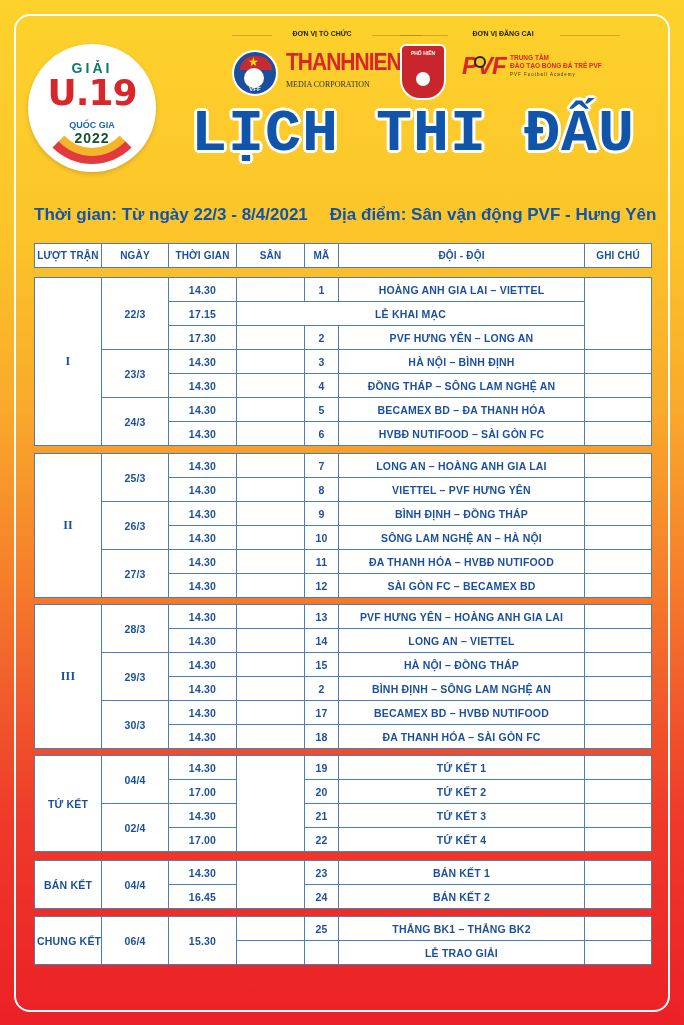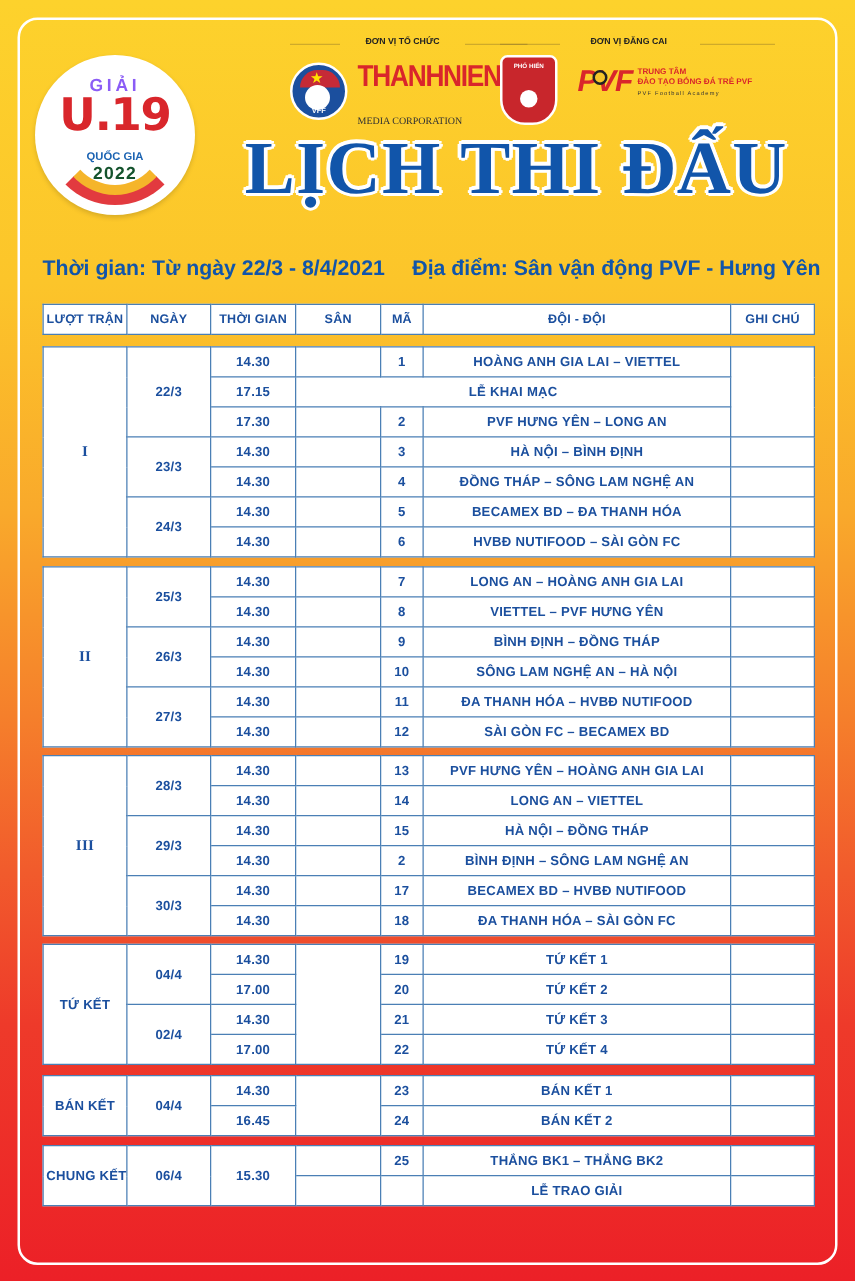--- a/index.html
+++ b/index.html
@@ -15,51 +15,51 @@
   }
   
   .logo {
     position: absolute; left: 28px; top: 44px; width: 128px; height: 128px;
     border-radius: 50%; background: #fff;
     box-shadow: 0 2px 4px rgba(0,0,0,0.15);
     overflow: hidden;
   }
   .logo .ring1 { position:absolute; left:8px; top:8px; width:112px; height:112px; border-radius:50%; border:10px solid #e23a3f; border-top-color: transparent; border-right-color: transparent; border-left-color: transparent; transform: rotate(0deg); }
   .logo .ring2 { position:absolute; left:16px; top:8px; width:96px; height:104px; border-radius:50%; border:8px solid #f5b52a; border-top-color: transparent; border-right-color: transparent; border-left-color: transparent; }
-  .logo .giai { position:absolute; left:0; right:0; top:16px; text-align:center; color:#8b5cf6; font-weight:bold; font-size:14px; letter-spacing:3px; }
+  .logo .giai { position:absolute; left:0; right:0; top:16px; text-align:center; color:#0f766e; font-weight:bold; font-size:14px; letter-spacing:3px; }
   .logo .u19 { position:absolute; left:0; right:0; top:28px; text-align:center; color:#d9262b; font-weight:bold; font-size:36px; letter-spacing:-1px; font-family:"DejaVu Sans", sans-serif; }
   .logo .qg { position:absolute; left:0; right:0; top:76px; text-align:center; color:#1b63b2; font-weight:bold; font-size:9px; }
   .logo .yr { position:absolute; left:0; right:0; top:86px; text-align:center; color:#14532d; font-weight:bold; font-size:14px; letter-spacing:1px; }
 
   
   .sponsor-label {
     position:absolute; top:30px; font-size:7px; font-weight:bold; color:#222; text-align:center;
   }
   .sponsor-line { position:absolute; top:35px; height:1px; background: rgba(120,100,40,0.35); }
   .vff { position:absolute; left:232px; top:50px; width:46px; height:46px; border-radius:50%; background:#1b4f9e; border:2px solid #fff; }
   .vff .star { position:absolute; left:14px; top:3px; color:#ffe100; font-size:12px; }
   .vff .red { position:absolute; left:6px; top:4px; width:32px; height:14px; background:#d9262b; border-radius:16px 16px 0 0; opacity:0.9; }
   .vff .ball { position:absolute; left:10px; top:16px; width:20px; height:20px; border-radius:50%; background:#fff; }
   .vff .txt { position:absolute; left:0; right:0; bottom:2px; text-align:center; color:#fff; font-size:6px; font-weight:bold; }
   .tn { position:absolute; left:286px; top:50px; }
   .tn .t1 { color:#d9262b; font-weight:bold; font-size:21px; letter-spacing:-1px; font-family:"Liberation Sans", sans-serif; transform: scaleY(1.15); }
-  .tn .t2 { color:#333; font-size:8px; font-family:"Liberation Serif", serif; margin-top:18px; }
+  .tn .t2 { color:#333; font-size:8px; font-family:"Liberation Serif", serif; margin-top:6px; }
   .ph { position:absolute; left:400px; top:44px; width:46px; height:56px; background:#c8262c; border:2px solid #fff; border-radius: 6px 6px 20px 20px; }
   .ph .lbl { position:absolute; top:4px; left:0; right:0; text-align:center; color:#fff; font-size:5px; font-weight:bold; }
   .ph .ball { position:absolute; left:14px; top:26px; width:14px; height:14px; border-radius:50%; background:#fff; }
   .pvf { position:absolute; left:462px; top:52px; }
   .pvf .p { color:#d9262b; font-weight:bold; font-size:24px; font-style:italic; font-family:"Liberation Sans", sans-serif; letter-spacing:-1px; }
   .pvf .ballp { position:absolute; left:12px; top:4px; width:12px; height:12px; border-radius:50%; background:#f5c52a; border:2px solid #222; }
   .pvf-text { position:absolute; left:510px; top:54px; color:#d9262b; font-size:6.5px; font-weight:bold; line-height:8px; }
   .pvf-sub { position:absolute; left:510px; top:72px; color:#333; font-size:4.5px; letter-spacing:1px; }
 
   
   .title {
     position:absolute; left:168px; top:100px; width:490px; text-align:center;
-    font-family:Liberation Serif, serif; font-weight:bold; font-size:60px; color:#1155aa;
+    font-family:Liberation Mono, monospace; font-weight:bold; font-size:60px; color:#1155aa;
     letter-spacing:1px;
     text-shadow: 3px 0 0 #fff, -3px 0 0 #fff, 0 3px 0 #fff, 0 -3px 0 #fff, 2px 2px 0 #fff, -2px -2px 0 #fff, 2px -2px 0 #fff, -2px 2px 0 #fff;
   }
   .info {
     position:absolute; left:34px; top:205px; width:620px;
     font-family:"Liberation Sans", sans-serif; font-weight:bold; font-size:17px; color:#1155aa;
     display:flex; gap:22px; white-space:nowrap;
   }
 
   

